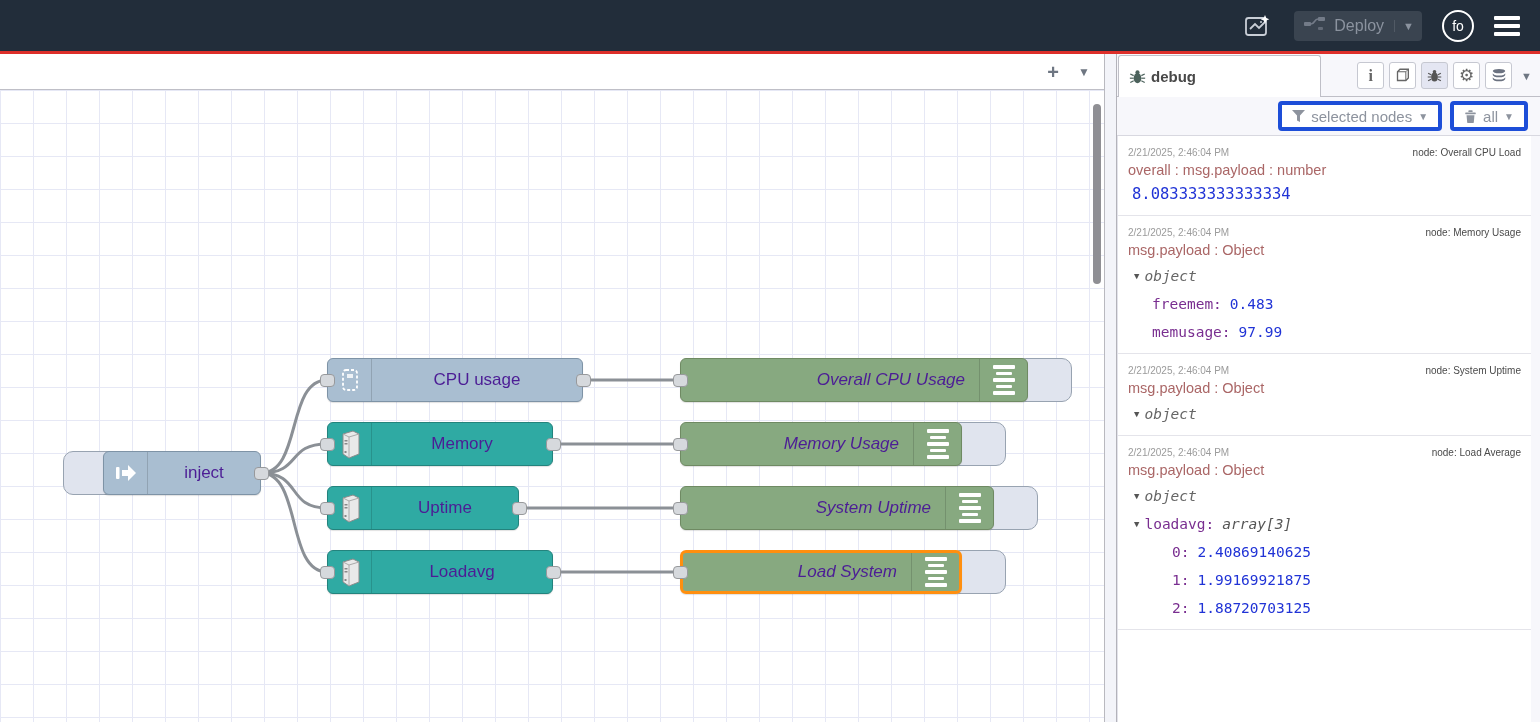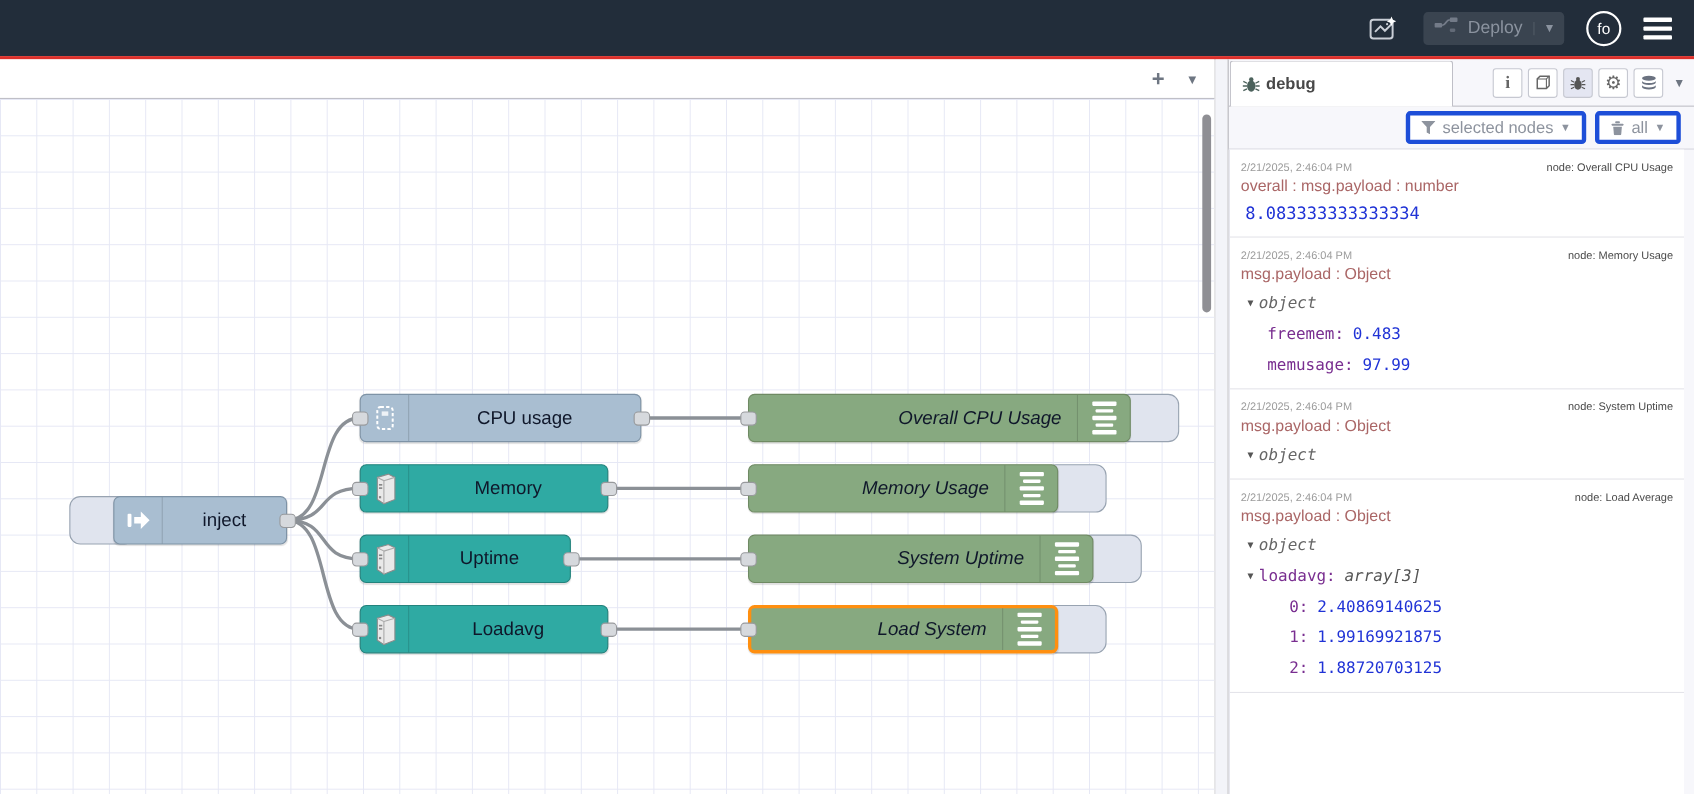--- a/index.html
+++ b/index.html
@@ -32,21 +32,21 @@
             background-size:33px 33px; }
   .canvas svg.wires { position:absolute; left:0; top:0; }
   .vscroll { position:absolute; left:1093px; top:14px; width:8px; height:180px; background:#8f8f94; border-radius:4px; }
 
   
   .node { position:absolute; height:44px; border-radius:6px; display:flex; align-items:stretch;
           border:1.5px solid; z-index:2; box-shadow:0 1px 1px rgba(0,0,0,0.12); }
   .node .icon-region { width:44px; display:flex; align-items:center; justify-content:center; }
   .node .icon-left { border-right:1px solid rgba(0,0,0,0.14); }
   .node .icon-right { border-left:1px solid rgba(0,0,0,0.14); width:48px; }
-  .node .lbl { flex:1; display:flex; align-items:center; justify-content:center; font-size:17px; color:#0f172a; }
+  .node .lbl { flex:1; display:flex; align-items:center; justify-content:center; font-size:17px; color:#4c1d95; }
   .node .lbl-right { justify-content:flex-end; padding-right:14px; font-style:italic; }
   .n-inject, .n-cpu { background:#a9bed1; border-color:#7e93a6; }
   .n-os { background:#2faaa3; border-color:#23837d; }
   .n-debug { background:#87a980; border-color:#6f8a63; }
   .n-selected { border:3px solid #ff8f0f; }
   .port { position:absolute; width:15px; height:13px; background:#d6d9dd; border:1.5px solid #97999c;
           border-radius:4px; z-index:3; }
   .side-btn { position:absolute; height:44px; background:#e0e4ee; border:1.5px solid #98a3b1;
               border-radius:10px; z-index:1; }
   .inner-sq { position:absolute; border-radius:7px; }
@@ -354,21 +354,21 @@
       <span>all</span>
       <span class="fcaret">▼</span>
     </div>
   </div>
 
   <div class="sb-msgs">
 
     <div class="msg">
       <div class="meta">
         <span class="time">2/21/2025, 2:46:04 PM</span>
-        <span class="mnode">node: Overall CPU Usage</span>
+        <span class="mnode">node: Overall CPU Load</span>
       </div>
       <div class="prop">overall : msg.payload : number</div>
       <div class="val-num mono">8.083333333333334</div>
     </div>
 
     <div class="msg">
       <div class="meta">
         <span class="time">2/21/2025, 2:46:04 PM</span>
         <span class="mnode">node: Memory Usage</span>
       </div>

